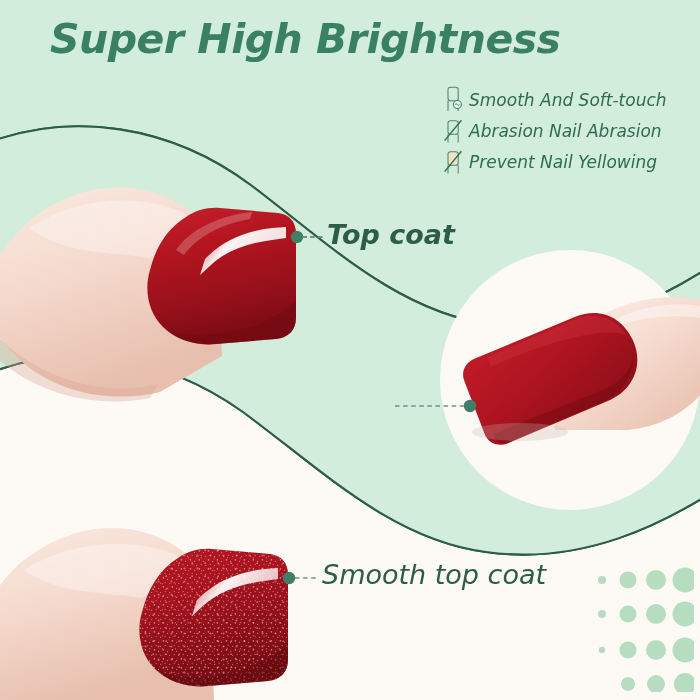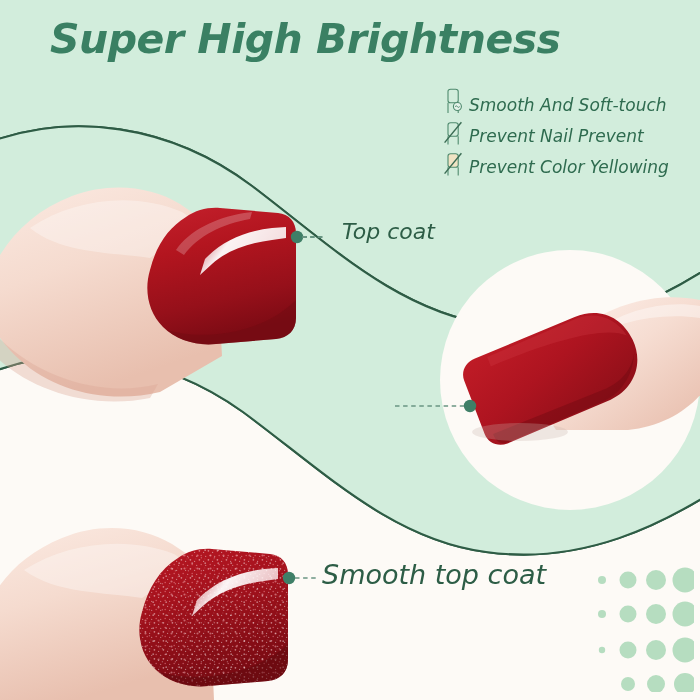--- a/index.html
+++ b/index.html
@@ -29,33 +29,33 @@
     position:absolute;left:50px;top:14px;
     font-size:41px;line-height:50px;
     font-weight:bold;font-style:italic;
     color:#3a8063;letter-spacing:-0.5px;
     white-space:nowrap;
     font-family:"DejaVu Sans",sans-serif;
   }
 
   
   .features{position:absolute;left:442px;top:84px;width:258px;}
-  .frow{display:flex;align-items:flex-end;height:31px;}
+  .frow{display:flex;align-items:center;height:31px;}
   .frow .ficon{width:22px;height:27px;flex:0 0 22px;margin-right:5px;}
   .frow .ftext{
     font-size:17px;font-style:italic;color:#2e6b4f;white-space:nowrap;
     font-family:"DejaVu Sans",sans-serif;
   }
 
   
   .label{
     position:absolute;font-style:italic;color:#2d5d46;white-space:nowrap;
     font-family:"DejaVu Sans",sans-serif;
   }
-  .lbl-top{left:342px;top:219px;font-size:22px;}
+  .lbl-top{left:327px;top:219px;font-size:27px;font-weight:bold;}
   .lbl-matte{left:190px;top:390px;font-size:27px;}
   .lbl-glitter{left:322px;top:559px;font-size:27px;}
 </style>
 </head>
 <body>
 
 <div id="stage">
 
   <div class="topdots"></div>
 
@@ -380,34 +380,34 @@
       <span class="ficon">
         <svg viewBox="0 0 22 27" width="22" height="27">
           <path d="M6 6 C6 4.5 7 3.7 8.6 3.7 L13.6 3.7 C15.2 3.7 16.2 4.5 16.2 6
                    L16.2 15 C16.2 16.5 15.2 17.3 13.6 17.3 L8.6 17.3
                    C7 17.3 6 16.5 6 15 Z" fill="none" stroke="#4f8a6e" stroke-width="1.1"></path>
           <line x1="6" y1="17.3" x2="6" y2="25.5" stroke="#4f8a6e" stroke-width="1.1"></line>
           <line x1="16.2" y1="17.3" x2="16.2" y2="25.5" stroke="#4f8a6e" stroke-width="1.1"></line>
           <line x1="2.6" y1="23.6" x2="19.4" y2="3.2" stroke="#3a6b53" stroke-width="1.4"></line>
         </svg>
       </span>
-      <span class="ftext">Prevent Nail Prevent</span>
+      <span class="ftext">Abrasion Nail Abrasion</span>
     </div>
 
     <div class="frow">
       <span class="ficon">
         <svg viewBox="0 0 22 27" width="22" height="27">
           <path d="M6 6 C6 4.5 7 3.7 8.6 3.7 L13.6 3.7 C15.2 3.7 16.2 4.5 16.2 6
                    L16.2 15 C16.2 16.5 15.2 17.3 13.6 17.3 L8.6 17.3
                    C7 17.3 6 16.5 6 15 Z" fill="#f0e3c4" stroke="#4f8a6e" stroke-width="1.1"></path>
           <line x1="6" y1="17.3" x2="6" y2="25.5" stroke="#4f8a6e" stroke-width="1.1"></line>
           <line x1="16.2" y1="17.3" x2="16.2" y2="25.5" stroke="#4f8a6e" stroke-width="1.1"></line>
           <line x1="2.6" y1="23.6" x2="19.4" y2="3.2" stroke="#3a6b53" stroke-width="1.4"></line>
         </svg>
       </span>
-      <span class="ftext">Prevent Color Yellowing</span>
+      <span class="ftext">Prevent Nail Yellowing</span>
     </div>
   </div>
 
   <div class="label lbl-top">Top coat</div>
   <div class="label lbl-glitter">Smooth top coat</div>
 
 </div>
 
 </body></html>

